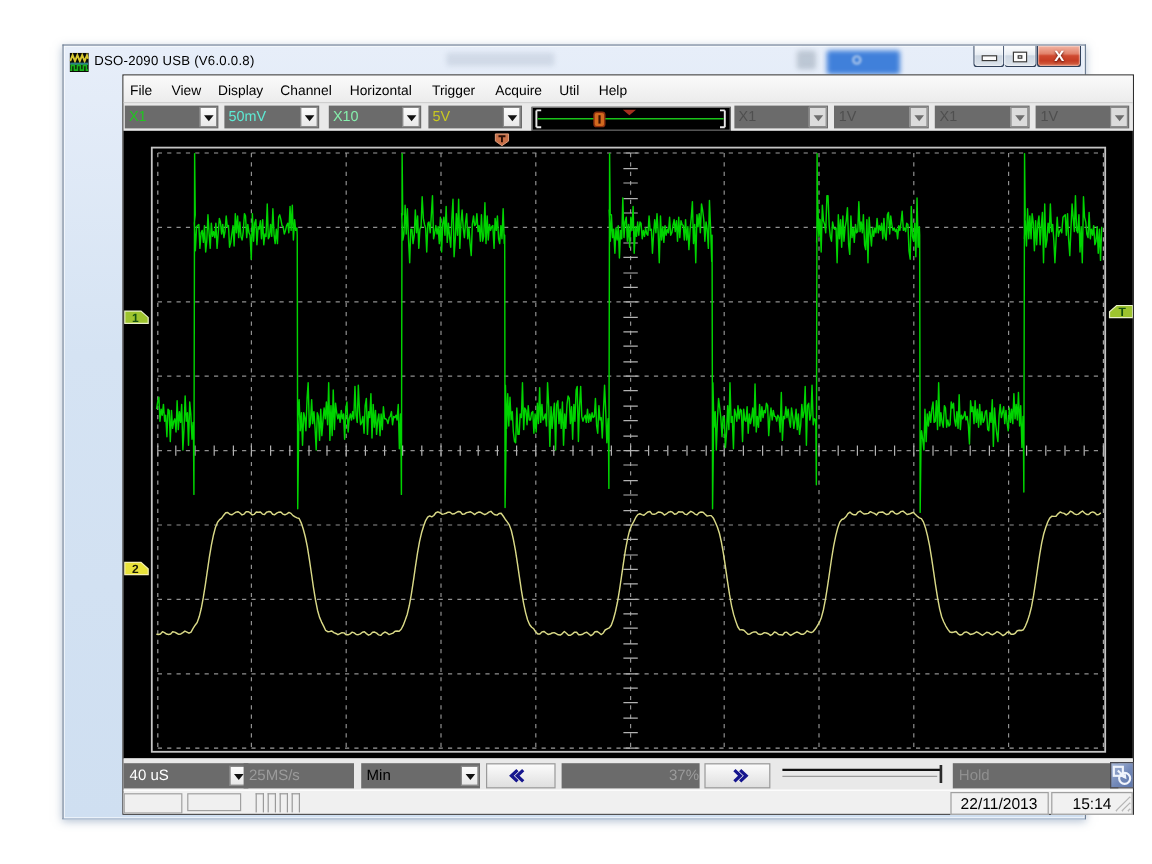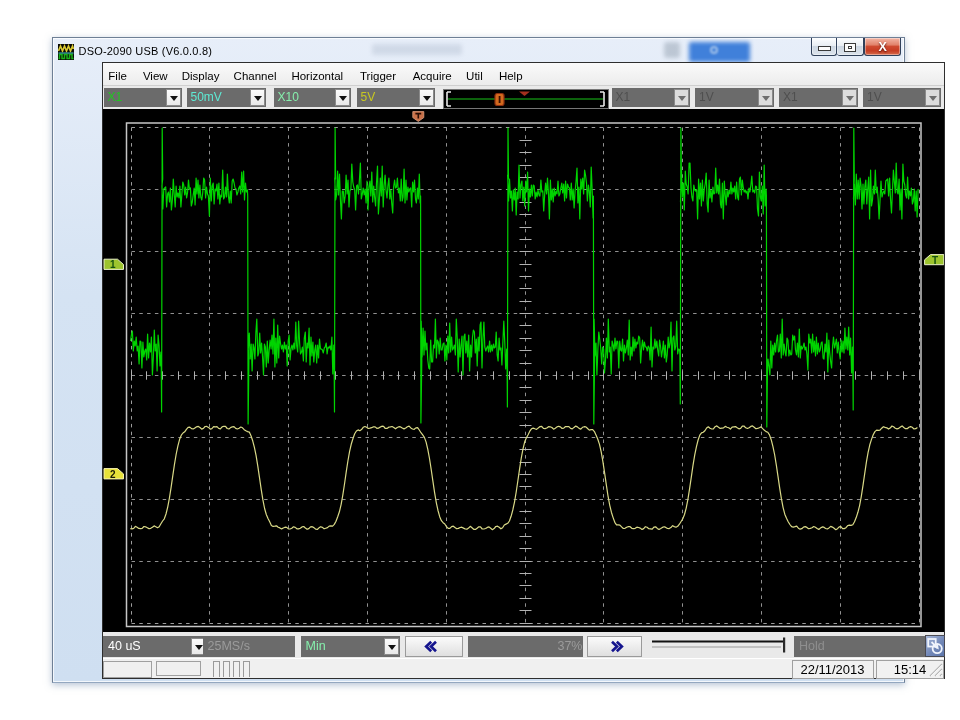--- a/index.html
+++ b/index.html
@@ -158,21 +158,21 @@
       <path d="M312.4 4.6 H318.2 M315.3 4.6 V9.6" stroke="#2a0d04" stroke-width="1.6" fill="none"></path>
     </svg>
     <div id="botbar">
       <div class="bbox" style="left:0; width:104px; color:#fff">
           <span style="position:absolute;left:5px">40 uS</span>
           <span class="dd" style="top:2px;bottom:2px"></span>
         </div>
       <div class="bbox" style="left:99.5px; width:92px; color:#9b9b9b">
           <span style="position:absolute;left:5px">25MS/s</span>
         </div>
-      <div class="bbox" style="left:197.5px; width:99.5px; color:#86efac">
+      <div class="bbox" style="left:197.5px; width:99.5px; color:#000000">
           <span style="position:absolute;left:5px">Min</span>
           <span class="dd" style="top:2px;bottom:2px"></span>
         </div>
       <div class="bbtn" style="left:302px; width:58px">
         <svg width="56" height="19" viewBox="0 0 56 19">
             <path d="M30 4.8 L25 9.5 L30 14.2 M25.2 4.8 L20.2 9.5 L25.2 14.2" fill="none" stroke="#15158e" stroke-width="2.7" stroke-linejoin="miter"></path>
           </svg>
       </div>
       <div class="bbox" style="left:364.5px; width:115px; color:#9b9b9b; text-align:right">37%</div>
       <div class="bbtn" style="left:483.5px; width:55.5px">

